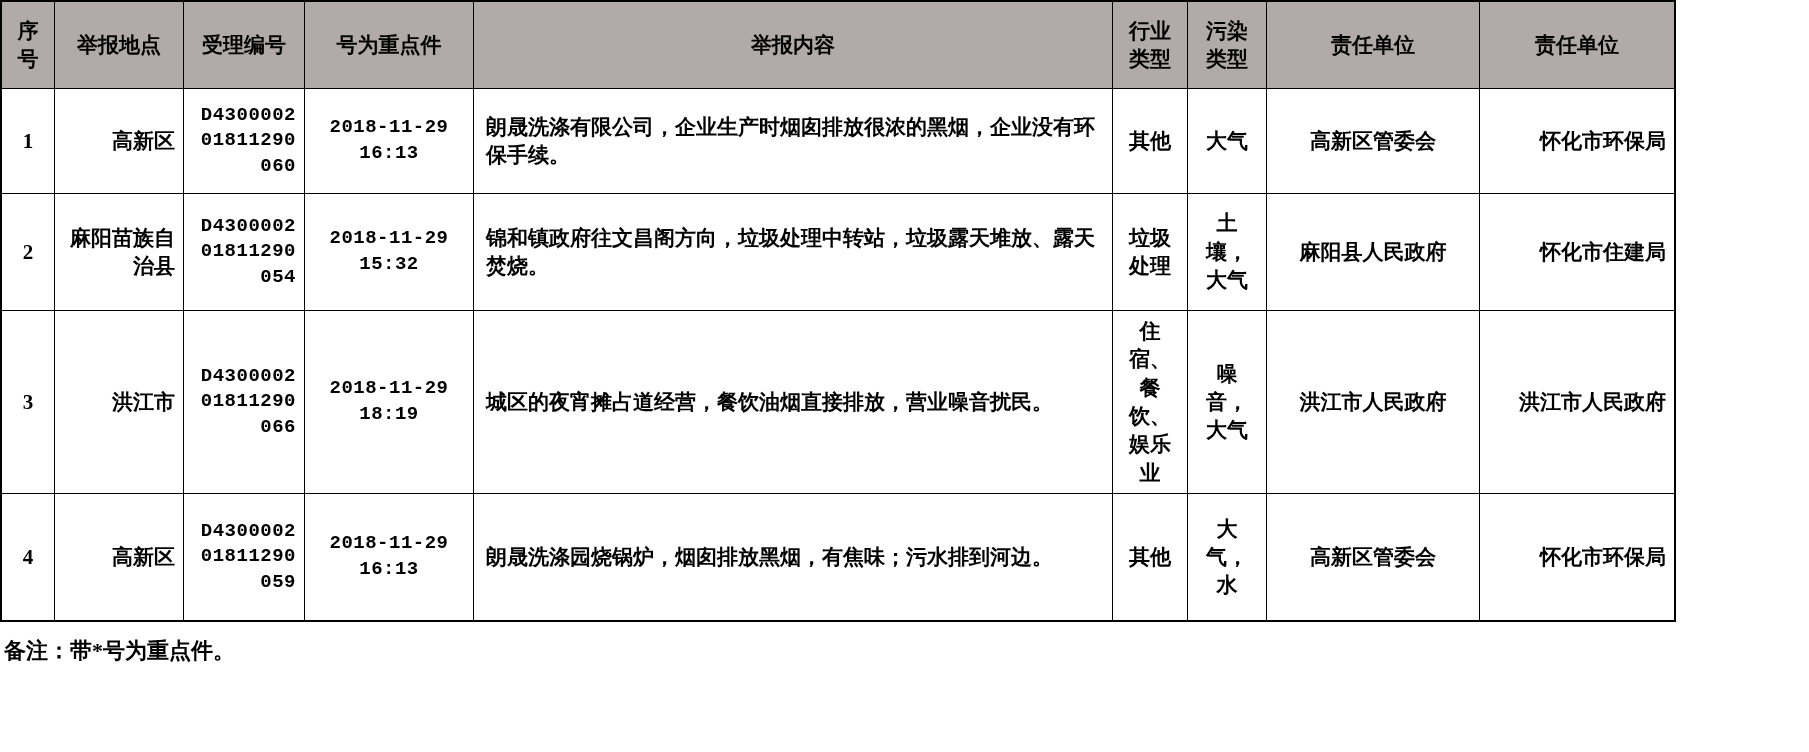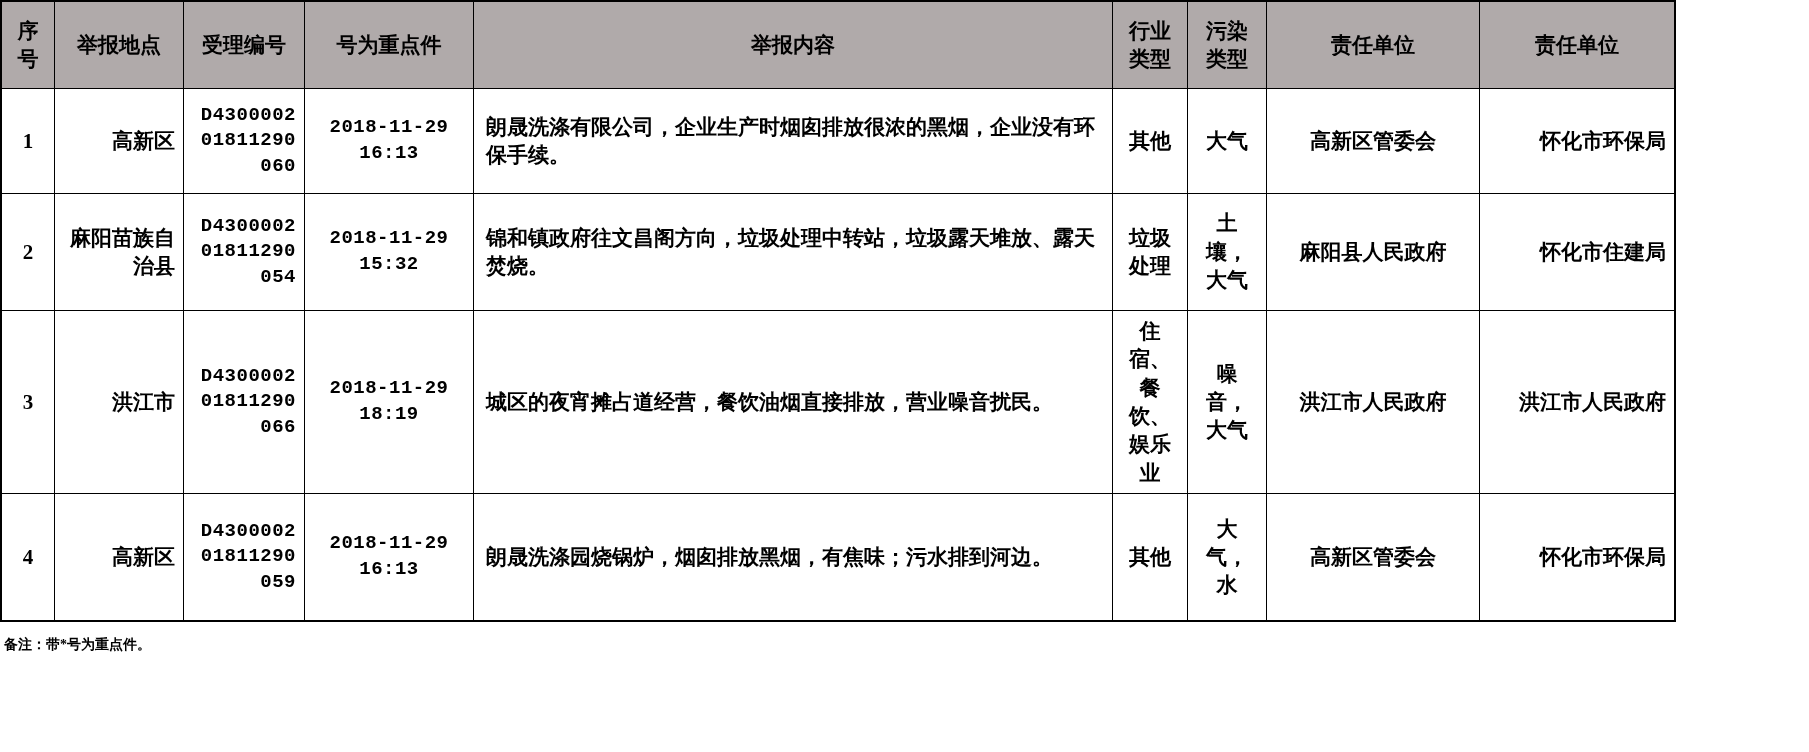--- a/index.html
+++ b/index.html
@@ -66,21 +66,21 @@
   tbody td.c-time { text-align: center; }
   tbody tr.row-1 td { height: 92px; }
   tbody tr.row-2 td { height: 104px; }
   tbody tr.row-3 td { height: 162px; }
   tbody tr.row-4 td { height: 114px; }
 
   tbody td.c-content { text-align: left; padding-left: 12px; padding-right: 12px; }
 
   .note {
     margin-top: 14px;
-    font-size: 14px;
+    font-size: 22px;
     font-weight: bold;
     padding-left: 4px;
   }
   .hdr-2line { line-height: 1.25; }
 </style>
 </head>
 <body>
 
 <div class="sheet">
 

